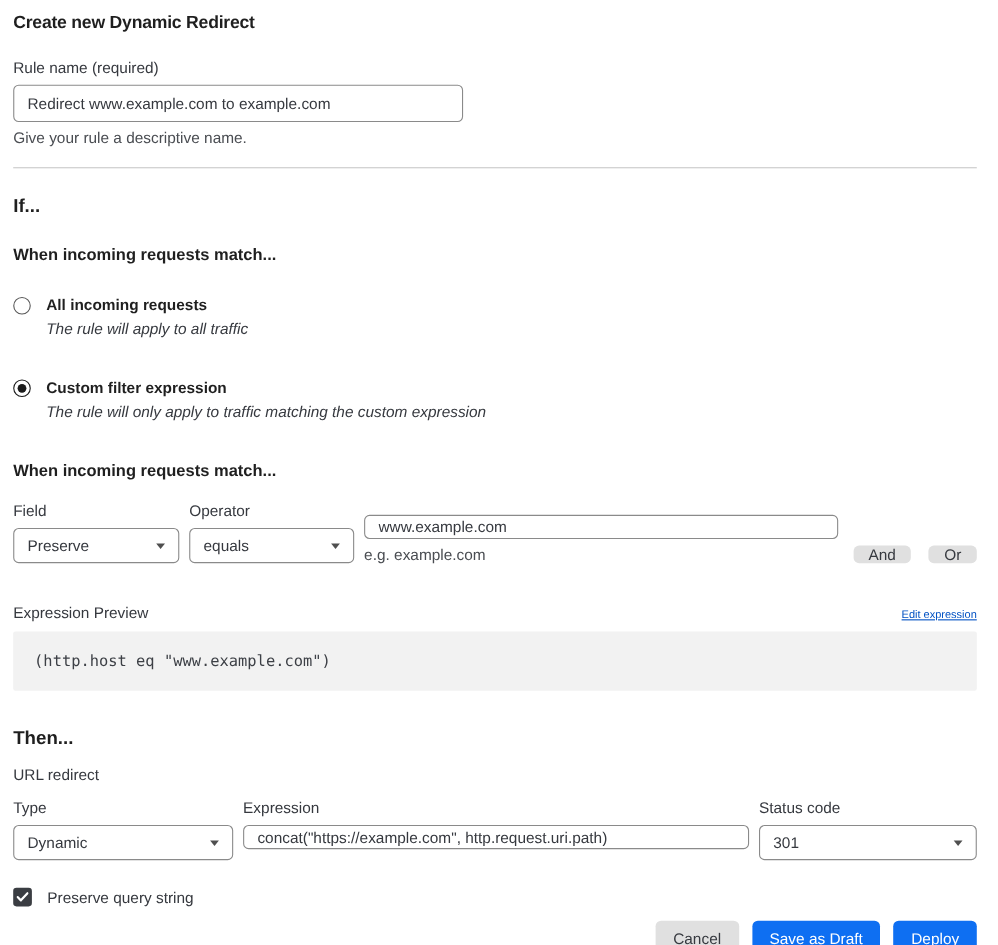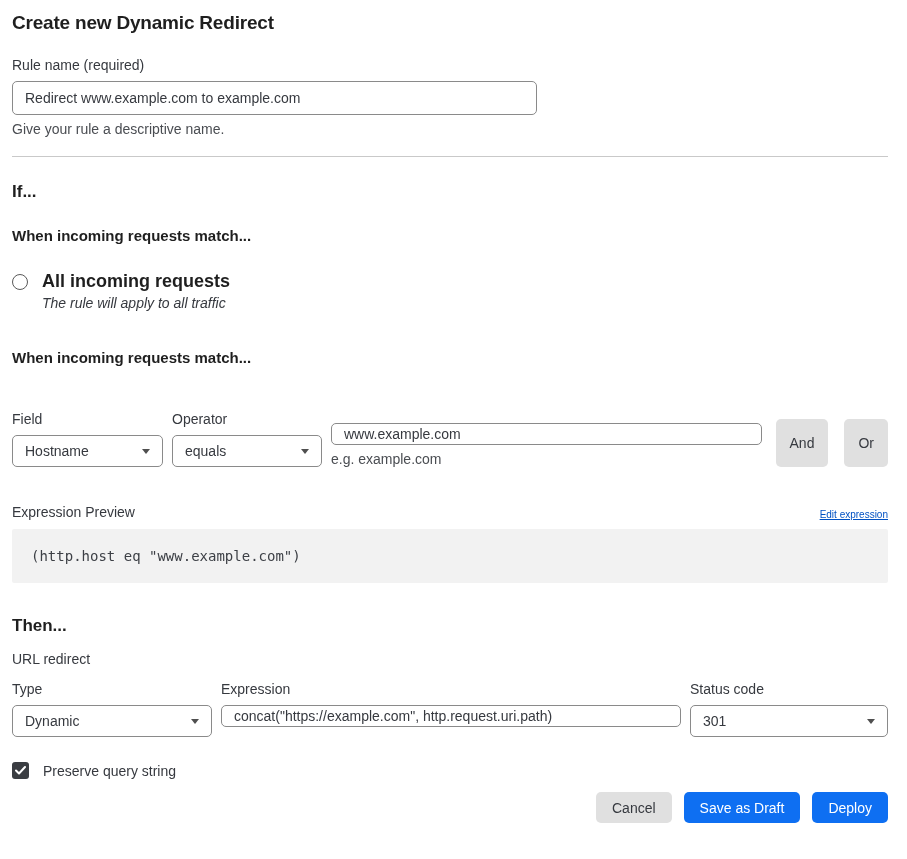--- a/index.html
+++ b/index.html
@@ -14,70 +14,70 @@
   *{box-sizing:border-box;margin:0;padding:0;}
   html,body{background:#fff;}
   body{
     width:907px;height:859px;
     font-family:"Liberation Sans","DejaVu Sans",sans-serif;
     color:var(--text);
     font-size:14px;
   }
   .container{padding:8px 19px 14px 12px;}
 
-  h1{font-size:19px;font-weight:700;color:var(--heading);letter-spacing:-.2px;padding-top:4px;}
+  h1{font-size:16px;font-weight:700;color:var(--heading);letter-spacing:-.2px;padding-top:4px;}
 
   .field-label{font-size:14px;color:var(--text);}
   .rule-name-label{margin-top:23px;}
   .text-input{
     display:block;height:34px;border:1px solid var(--ctrl-border);border-radius:5px;
     padding:0 12px;font-size:14px;color:var(--text);outline:none;background:#fff;
     font-family:"Liberation Sans","DejaVu Sans",sans-serif;
   }
-  .rule-name-input{margin-top:8px;width:525px;}
+  .rule-name-input{margin-top:8px;width:409px;}
   .help-text{margin-top:6px;font-size:14px;color:#4a4d52;}
 
   .divider{border:none;border-top:1px solid #c9c9c9;margin-top:19px;}
 
   .section-heading{font-size:17px;font-weight:700;color:var(--heading);margin-top:25px;}
   .match-heading{font-size:15px;font-weight:700;color:var(--heading);margin-top:25px;}
 
   .radio-group{margin-top:29px;}
   .radio-option{display:flex;align-items:flex-start;cursor:pointer;}
   .radio-option + .radio-option{margin-top:37px;}
   .radio-circle{
     width:16px;height:16px;border-radius:50%;border:1.5px solid #595959;background:#fff;
     margin-top:1px;flex:0 0 16px;position:relative;
   }
   .radio-circle.checked{border-color:#1b1b1b;}
   .radio-circle.checked::after{
     content:"";position:absolute;left:50%;top:50%;width:8px;height:8px;border-radius:50%;
     background:#1b1b1b;transform:translate(-50%,-50%);
   }
   .radio-texts{margin-left:14px;}
-  .radio-title{font-weight:700;font-size:18px;color:var(--heading);line-height:17px;}
+  .radio-title{font-weight:700;font-size:14px;color:var(--heading);line-height:17px;}
   .radio-desc{margin-top:5px;font-size:14px;color:var(--text);line-height:16px;font-style:italic;}
 
   .filter-row{display:flex;gap:9px;margin-top:19px;align-items:flex-end;}
   .col{display:flex;flex-direction:column;}
   .col .field-label{margin-bottom:8px;}
   .col-field{width:151px;}
   .col-operator{width:150px;}
   .col-value{flex:1;}
   .dropdown{
     height:32px;border:1px solid var(--ctrl-border);border-radius:5px;background:#fff;
     display:flex;align-items:center;justify-content:space-between;padding:0 12px;cursor:pointer;
   }
   .dropdown .caret{
     width:0;height:0;border-left:4.5px solid transparent;border-right:4.5px solid transparent;
     border-top:5.5px solid #4f4f4f;margin-left:8px;flex:0 0 auto;
   }
   .row-input{height:22px;width:100%;}
   .conjunction{
-    margin-top:34px;height:48px;border:none;border-radius:5px;background:var(--btn-gray);
+    margin-top:22px;height:16px;border:none;border-radius:5px;background:var(--btn-gray);
     color:var(--text);font-size:14px;padding:0 14px;cursor:pointer;
     font-family:"Liberation Sans","DejaVu Sans",sans-serif;
   }
   .conjunction.and{margin-left:5px;}
   .conjunction.or{margin-left:7px;}
 
   .preview-header{display:flex;justify-content:space-between;align-items:flex-end;margin-top:37px;}
   .edit-link{color:var(--link);text-decoration:underline;font-size:10px;cursor:pointer;}
   .code-block{
     margin-top:9px;background:var(--code-bg);border-radius:2px;padding:19px 19px;
@@ -124,29 +124,36 @@
   <div class="match-heading">When incoming requests match...</div>
 
   <div class="radio-group">
     <div class="radio-option">
       <span class="radio-circle"></span>
       <span class="radio-texts">
         <span class="radio-title" style="display:block">All incoming requests</span>
         <span class="radio-desc" style="display:block">The rule will apply to all traffic</span>
       </span>
     </div>
+    <div class="radio-option">
+      <span class="radio-circle checked"></span>
+      <span class="radio-texts">
+        <span class="radio-title" style="display:block">Custom filter expression</span>
+        <span class="radio-desc" style="display:block">The rule will only apply to traffic matching the custom expression</span>
+      </span>
+    </div>
   </div>
 
   <div class="match-heading" style="margin-top:38px">When incoming requests match...</div>
 
   <div class="filter-row">
     <div class="col col-field">
       <span class="field-label">Field</span>
       <div class="dropdown">
-        <span>Hostname</span>
+        <span>Preserve</span>
         <span class="caret"></span>
       </div>
     </div>
     <div class="col col-operator">
       <span class="field-label">Operator</span>
       <div class="dropdown">
         <span>equals</span>
         <span class="caret"></span>
       </div>
     </div>

